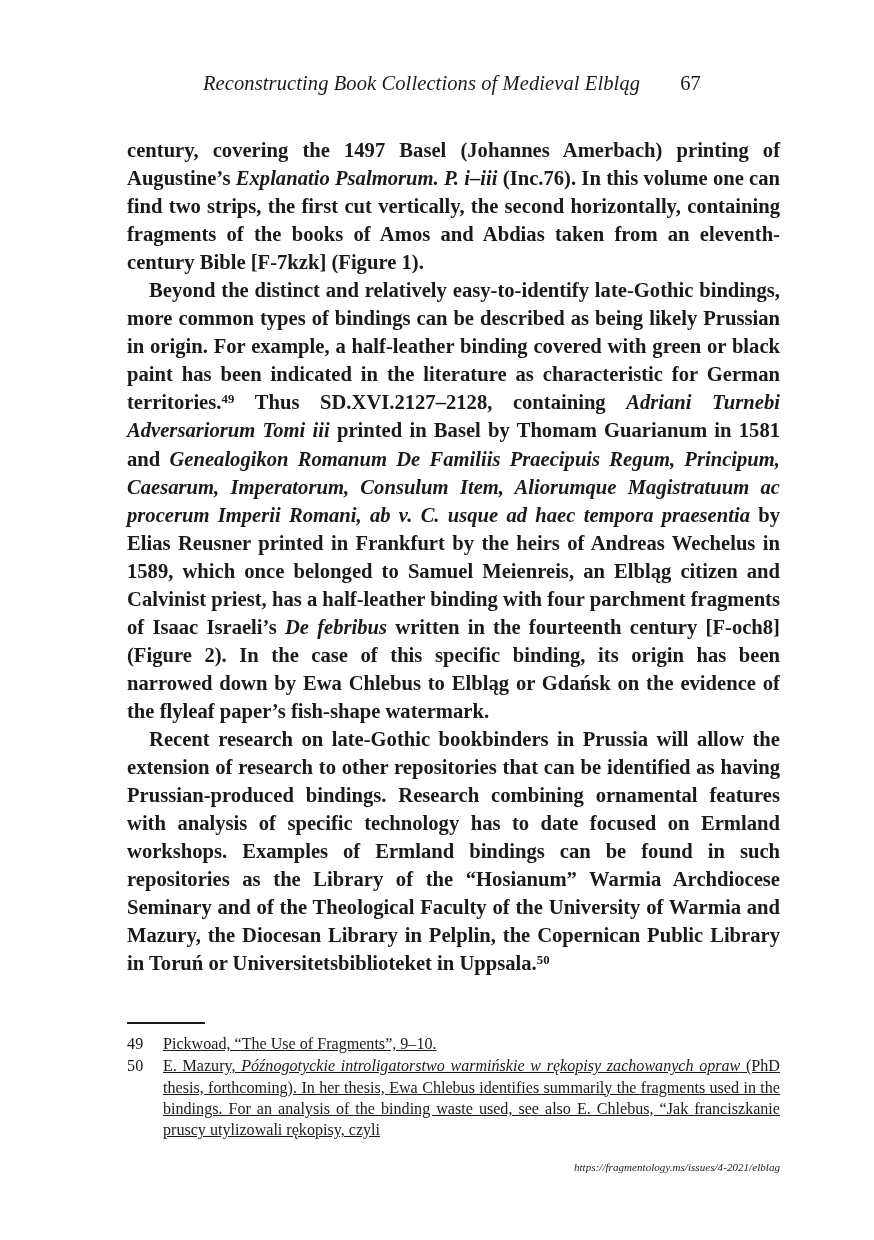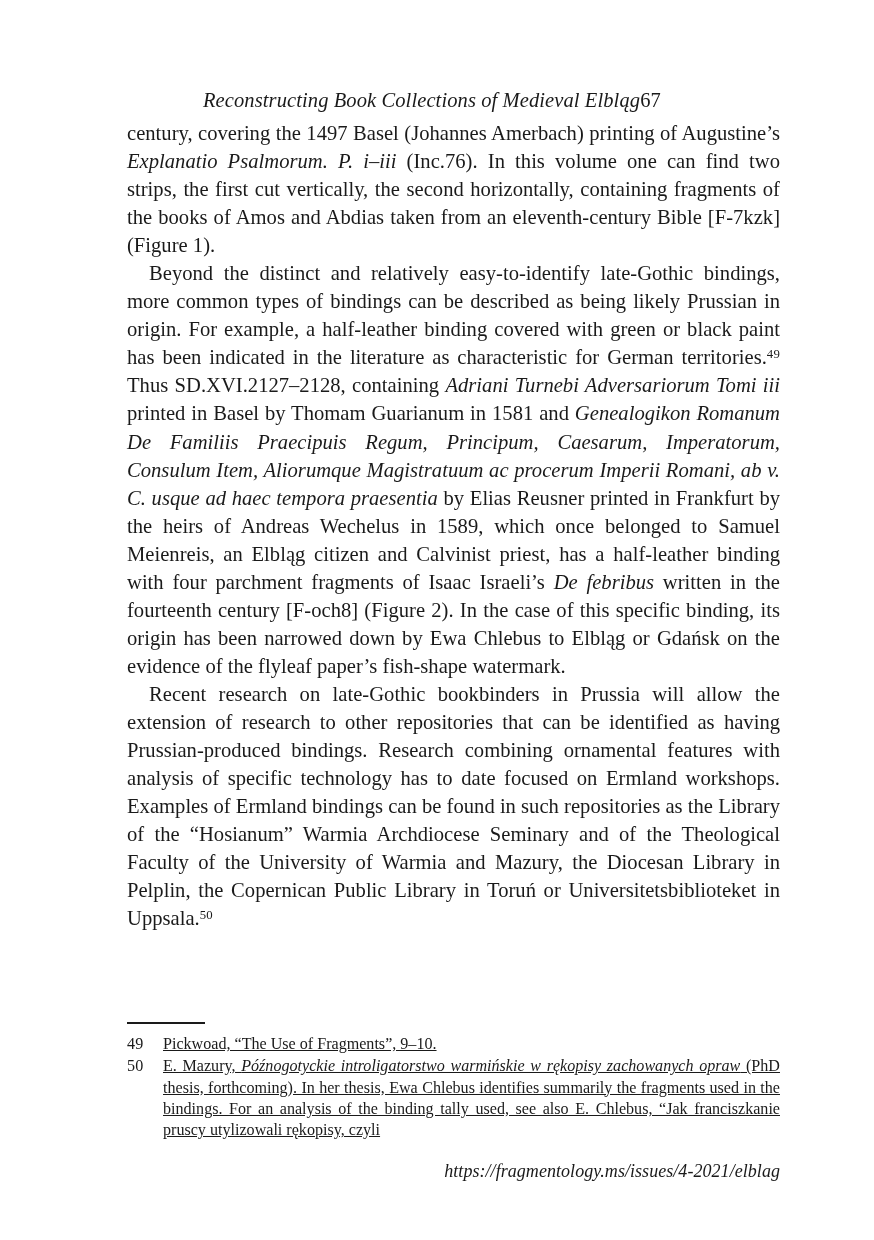--- a/index.html
+++ b/index.html
@@ -21,43 +21,45 @@
     left: 0; top: 0;
     width: 874px;
     height: 1240px;
     background: #ffffff;
   }
 
   
   .running-head {
     position: absolute;
     left: 127px;
-    top: 89px;
+    top: 72px;
     width: 653px;
     height: 30px;
     display: flex;
     align-items: baseline;
   }
   .running-head .title {
     font-style: italic;
     font-size: 20.5px;
     letter-spacing: 0.1px;
     white-space: nowrap;
     margin-left: 76px;
   }
   .running-head .folio {
     font-size: 20.5px;
+    margin-left: 40px;
   }
 
   
   .body-block {
     position: absolute;
     left: 127px;
-    top: 119px;
+    top: 136px;
     width: 653px;
+    font-weight: bold;
   }
   p.para {
     margin: 0;
     font-size: 20.6px;
     line-height: 28.05px;
     text-align: justify;
     text-justify: inter-word;
     hyphens: manual;
     -webkit-hyphens: manual;
     letter-spacing: 0.01px;
@@ -111,21 +113,21 @@
   }
 
   
   .footer-url {
     position: absolute;
     left: 127px;
     top: 1161px;
     width: 653px;
     text-align: right;
     font-style: italic;
-    font-size: 18px;
+    font-size: 11px;
     letter-spacing: 0.05px;
   }
 </style>
 </head>
 <body>
 
 <div class="page">
 
   <div class="running-head">
     <span class="title">Reconstructing Book Collections of Medieval Elbląg</span>
@@ -140,19 +142,19 @@
 
   <div class="footnote-rule"></div>
 
   <div class="footnotes" id="footnote-list">
       <div class="footnote">
         <span class="fn-num">49</span>
         <span class="fn-text"><span>Pickwoad, “The Use of Fragments”, 9–10.</span></span>
       </div>
       <div class="footnote">
         <span class="fn-num">50</span>
-        <span class="fn-text"><span>E. Mazury, </span><span class="it">Późnogotyckie introligatorstwo warmińskie w rękopisy zachowanych opraw</span><span> (PhD thesis, forthcoming). In her thesis, Ewa Chlebus identifies sum­marily the fragments used in the bindings. For an analysis of the binding tally used, see also E. Chlebus, “Jak franciszkanie pruscy utylizowali rękopisy, czyli</span></span>
+        <span class="fn-text"><span>E. Mazury, </span><span class="it">Późnogotyckie introligatorstwo warmińskie w rękopisy zachowanych opraw</span><span> (PhD thesis, forthcoming). In her thesis, Ewa Chlebus identifies sum­marily the fragments used in the bindings. For an analysis of the binding waste used, see also E. Chlebus, “Jak franciszkanie pruscy utylizowali rękopisy, czyli</span></span>
       </div>
     </div>
 
   <div class="footer-url">https://fragmentology.ms/issues/4-2021/elblag</div>
 
 </div>
 
 </body></html>

